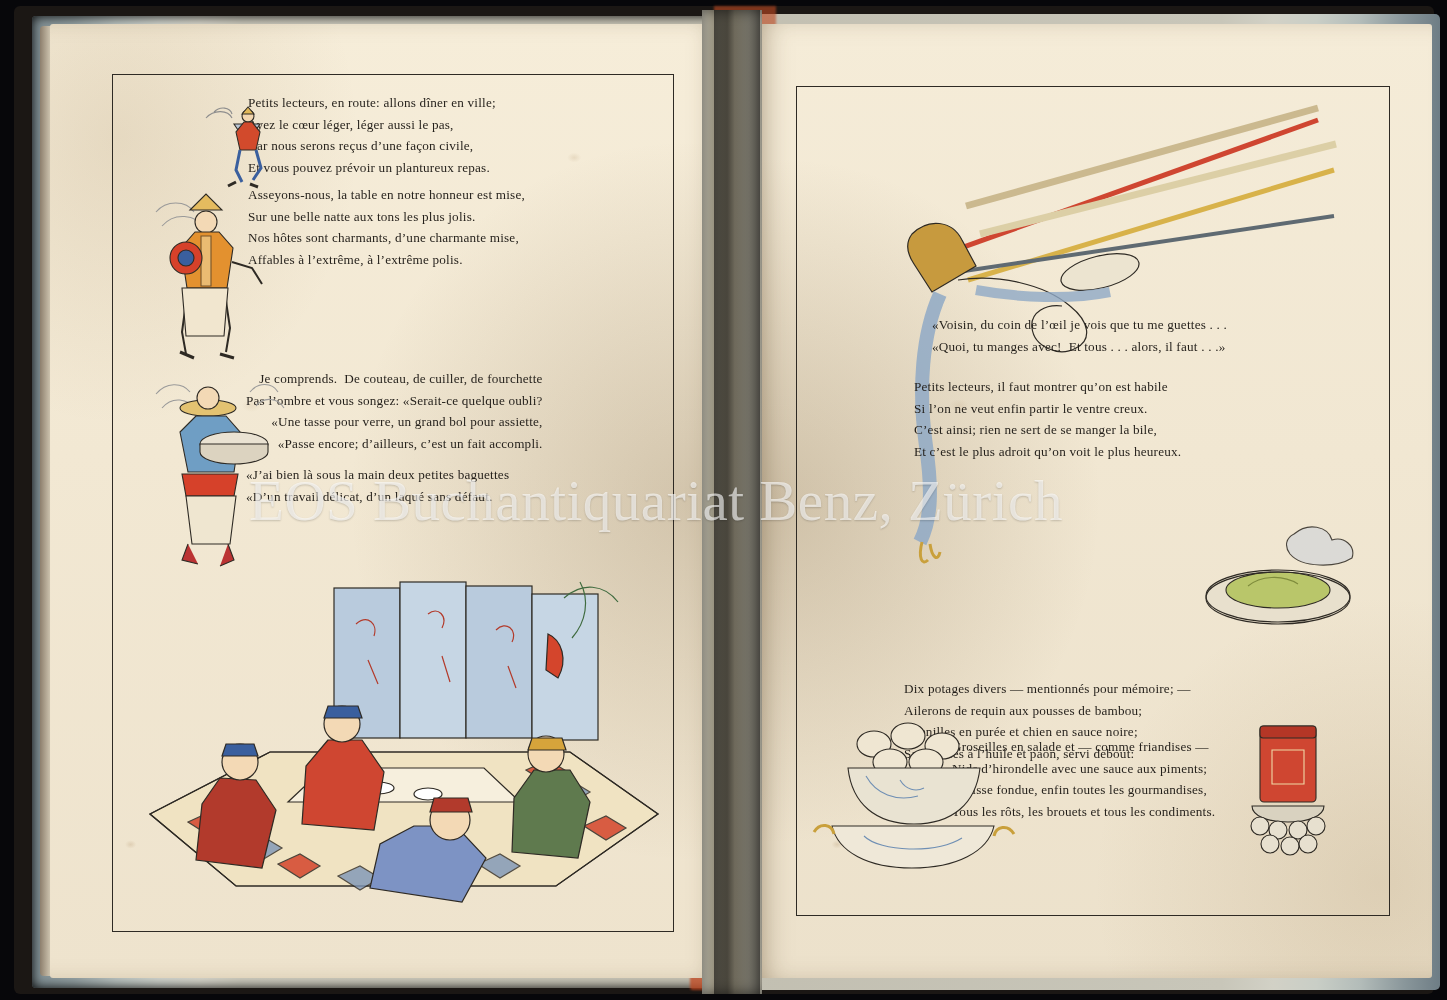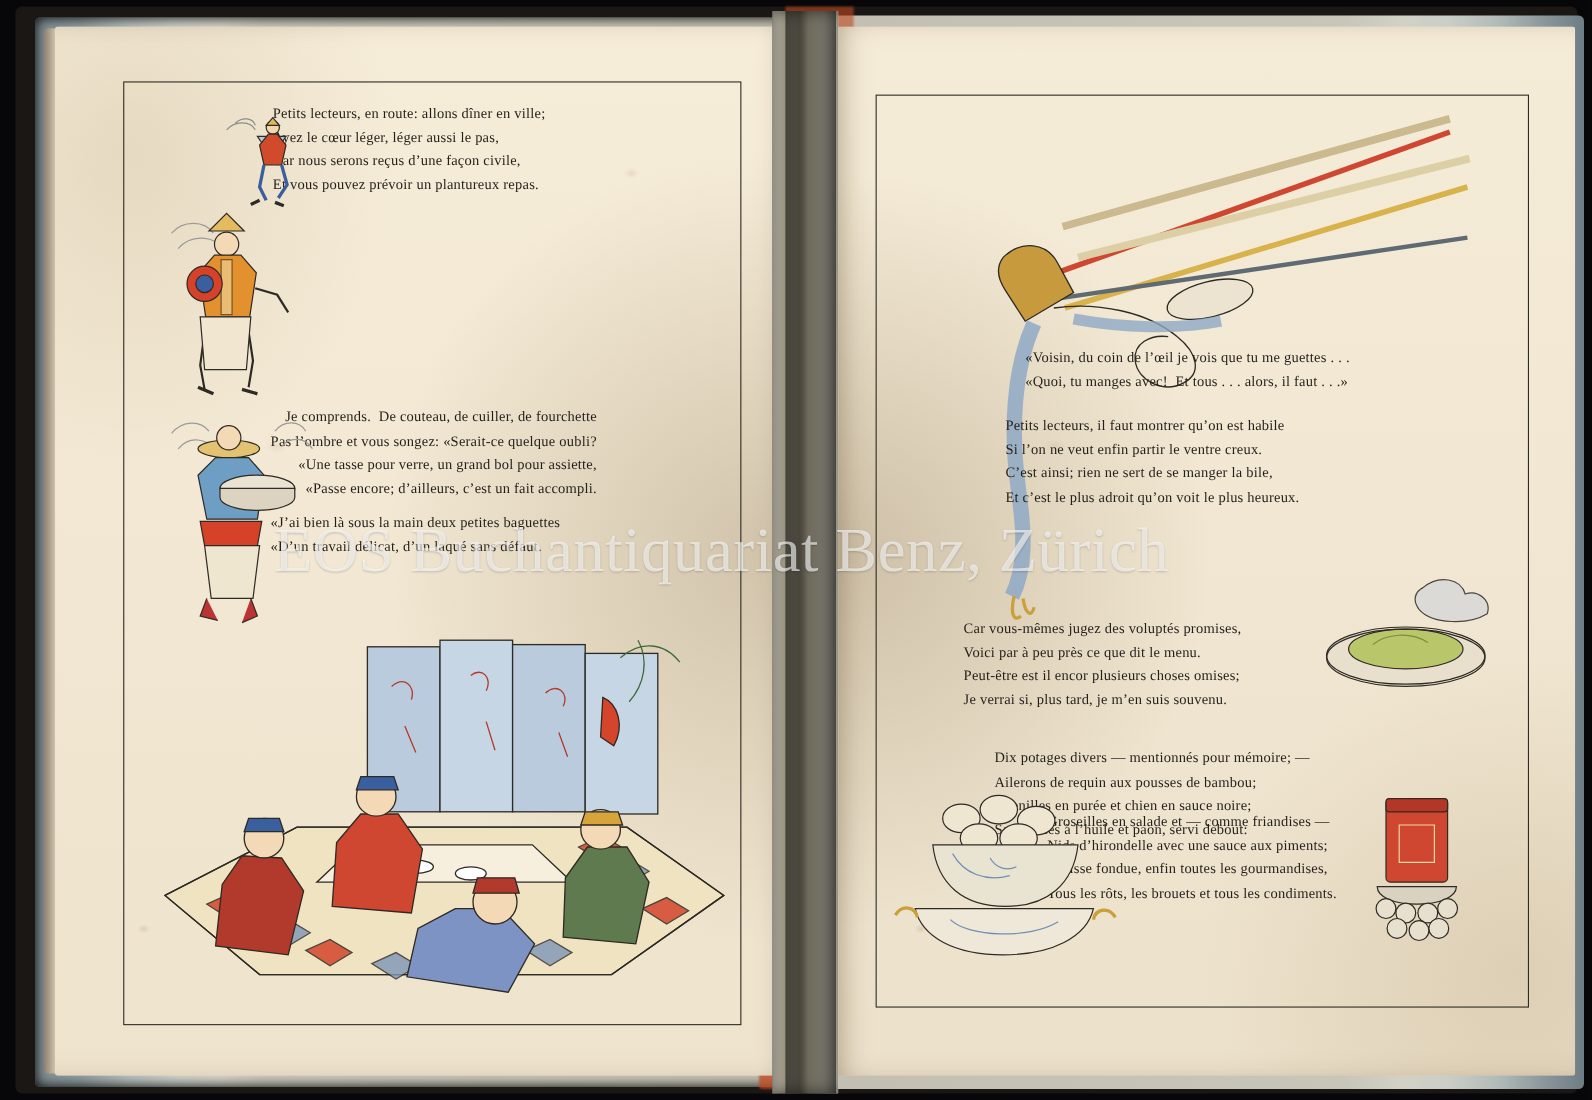--- a/index.html
+++ b/index.html
@@ -84,20 +84,24 @@
     <div class="edge-red-r"></div>
 
     <div class="page left">
       <div class="foxing"></div>
       <div class="frame l"></div>
 
       <div class="verse" style="left:198px;top:68px;">Petits lecteurs, en route: allons dîner en ville;
 Ayez le cœur léger, léger aussi le pas,
 Car nous serons reçus d’une façon civile,
 Et vous pouvez prévoir un plantureux repas.</div>
+      <div class="verse" style="left:198px;top:160px;">Asseyons-nous, la table en notre honneur est mise,
+Sur une belle natte aux tons les plus jolis.
+Nos hôtes sont charmants, d’une charmante mise,
+Affables à l’extrême, à l’extrême polis.</div>
       <div class="verse" style="left:196px;top:344px;text-align:right;">Je comprends.  De couteau, de cuiller, de fourchette
 Pas l’ombre et vous songez: «Serait-ce quelque oubli?
 «Une tasse pour verre, un grand bol pour assiette,
 «Passe encore; d’ailleurs, c’est un fait accompli.</div>
       <div class="verse" style="left:196px;top:440px;">«J’ai bien là sous la main deux petites baguettes
 «D’un travail délicat, d’un laqué sans défaut.</div>
 
       <svg class="art" style="left:150px;top:78px;" width="120" height="90" viewBox="0 0 120 90">
         <g stroke="#2e2a24" stroke-width="1.1" fill="none">
           <path d="M14 10c6-6 16-5 18 2M6 16c8-9 22-8 26 0" stroke="#8d8d8d"></path>
@@ -218,24 +222,20 @@
           <path d="M128 206c44 8 94 10 134 2" fill="none" stroke="#8fa9c6" stroke-width="10" opacity=".8"></path>
         </g>
       </svg>
 
       <div class="verse" style="left:158px;top:352px;">Petits lecteurs, il faut montrer qu’on est habile
 Si l’on ne veut enfin partir le ventre creux.
 C’est ainsi; rien ne sert de se manger la bile,
 Et c’est le plus adroit qu’on voit le plus heureux.</div>
       <div class="verse" style="left:176px;top:290px;">«Voisin, du coin de l’œil je vois que tu me guettes . . .
 «Quoi, tu manges avec!  Et tous . . . alors, il faut . . .»</div>
-      <div class="verse" style="left:120px;top:536px;">Car vous-mêmes jugez des voluptés promises,
-Voici par à peu près ce que dit le menu.
-Peut-être est il encor plusieurs choses omises;
-Je verrai si, plus tard, je m’en suis souvenu.</div>
       <div class="verse" style="left:148px;top:654px;">Dix potages divers — mentionnés pour mémoire; —
 Ailerons de requin aux pousses de bambou;
 Chenilles en purée et chien en sauce noire;
 Sauterelles à l’huile et paon, servi debout:</div>
       <div class="verse" style="left:196px;top:712px;">Groseilles en salade et — comme friandises —
 Nids d’hirondelle avec une sauce aux piments;
 Graisse fondue, enfin toutes les gourmandises,
 Tous les rôts, les brouets et tous les condiments.</div>
 
       <svg class="art" style="left:430px;top:500px;" width="190" height="120" viewBox="0 0 190 120">

